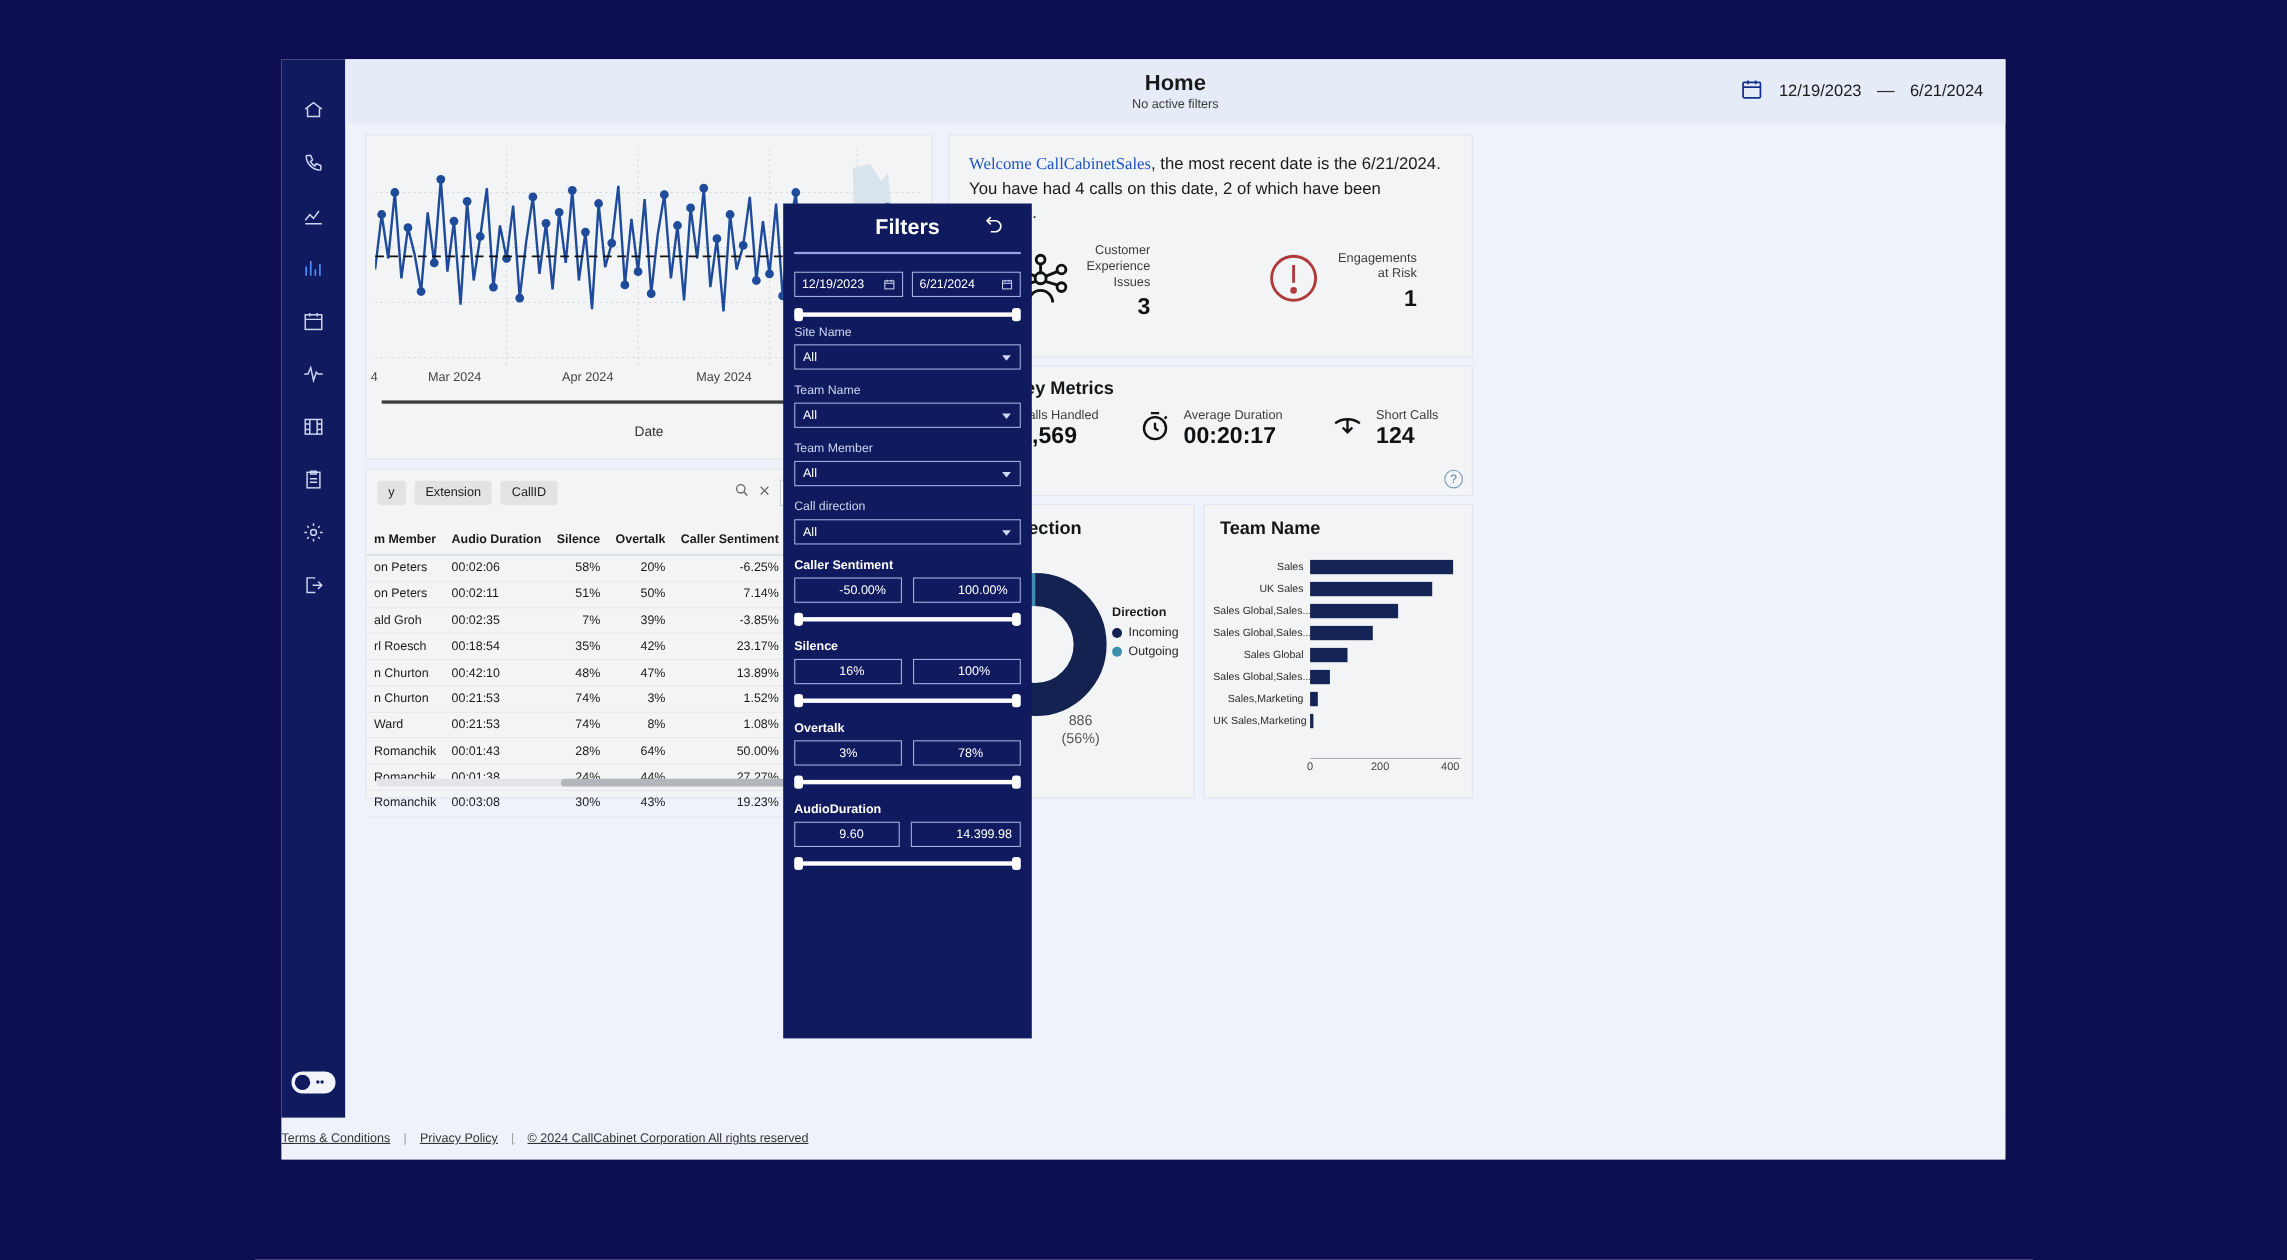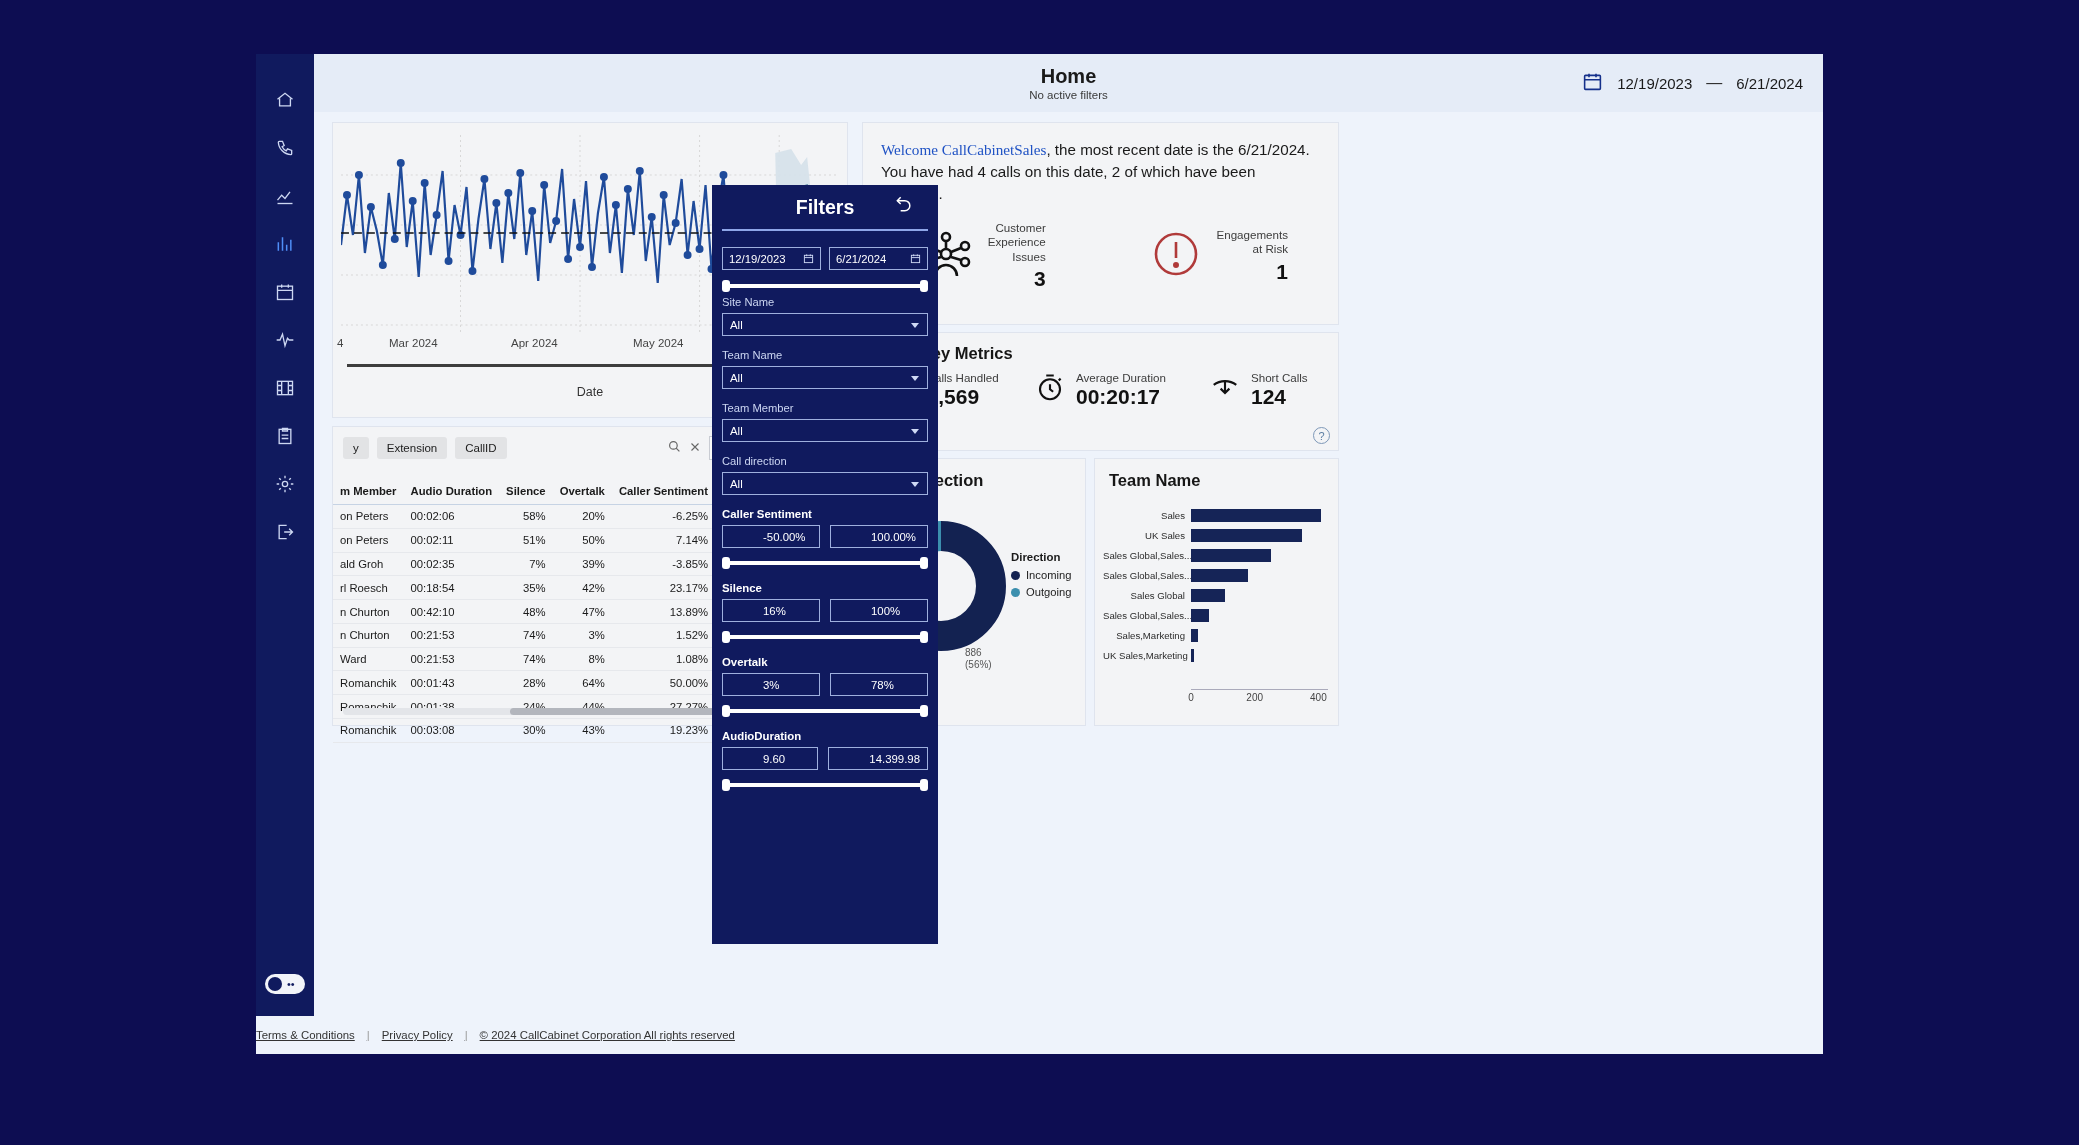--- a/index.html
+++ b/index.html
@@ -280,21 +280,21 @@
   .km-label { font-size: 11.6px; color: #3c3c3c; }
   .km-value { font-size: 21px; font-weight: bold; color: #111; margin-top: 1px; }
 
   
   #direction-card { left: 548px; top: 404px; width: 224px; height: 268px; }
   .donut-wrap { position: absolute; left: 8px; top: 52px; width: 140px; height: 150px; }
   .legend { position: absolute; left: 148px; top: 92px; }
   .legend-title { font-size: 11.4px; font-weight: bold; color: #1a1a1a; margin-bottom: 6px; }
   .legend-item { display: flex; align-items: center; gap: 6px; font-size: 11.2px; color: #222; margin-bottom: 5px; }
   .legend-swatch { width: 9px; height: 9px; border-radius: 50%; }
-  .donut-lbl { position: absolute; font-size: 10px; color: #555; line-height: 1.2; }
+  .donut-lbl { position: absolute; font-size: 13px; color: #555; text-align: center; line-height: 1.2; }
 
   
   #team-card { left: 780px; top: 404px; width: 245px; height: 268px; }
   .bars { position: absolute; left: 8px; top: 46px; right: 10px; bottom: 40px; }
   .bar-row { display: flex; align-items: center; height: 20px; }
   .bar-label {
     width: 88px; text-align: right; padding-right: 6px;
     font-size: 9.6px; color: #2b2b2b; white-space: nowrap; overflow: hidden;
   }
   .bar-fill { height: 13px; background: #152457; }

